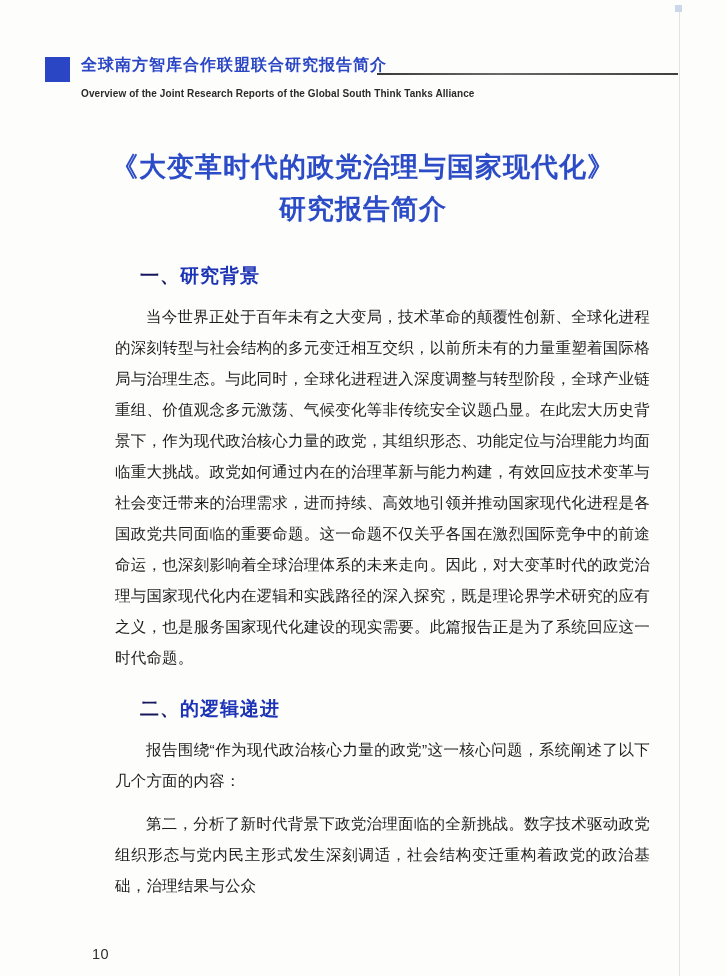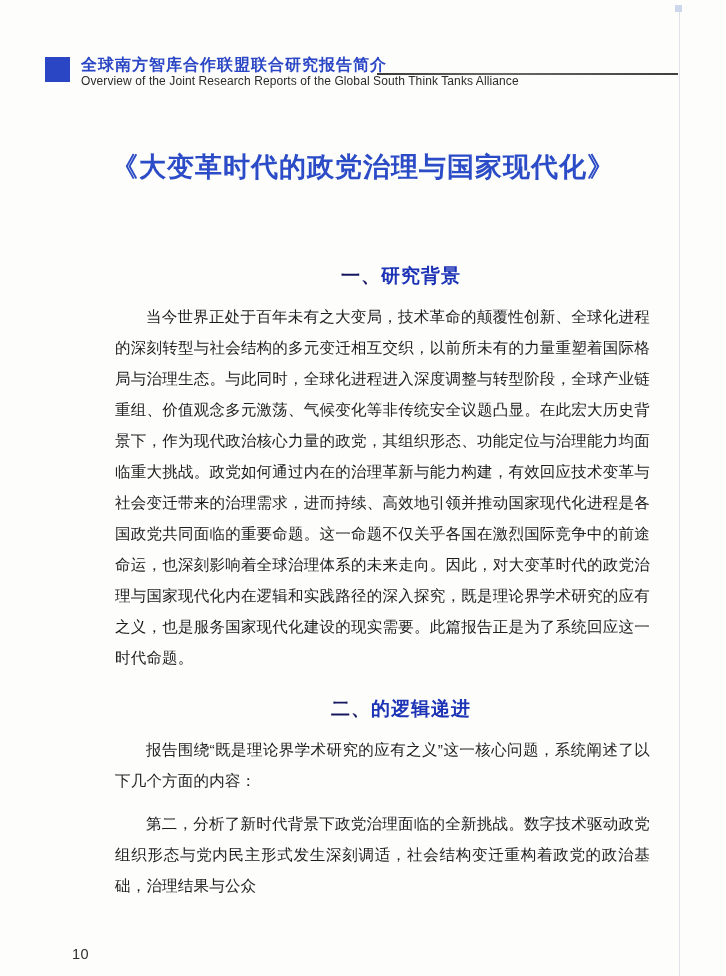--- a/index.html
+++ b/index.html
@@ -14,53 +14,52 @@
   }
   
   .header-block{position:absolute;left:45px;top:55px;display:flex;align-items:flex-start;}
   .header-square{width:25px;height:25px;background:#2a46c5;margin-right:11px;margin-top:2px;}
   .header-texts{display:flex;flex-direction:column;}
   .header-title{
     font-size:16px;font-weight:bold;color:#2a46c5;
     letter-spacing:1px;line-height:19px;white-space:nowrap;
   }
   .header-subtitle{
-    font-size:12px;font-weight:normal;color:#2b2b2b;
-    letter-spacing:.1px;margin-top:0;white-space:nowrap;
+    font-size:10px;font-weight:bold;color:#2b2b2b;
+    letter-spacing:.1px;margin-top:14px;white-space:nowrap;
   }
   .header-rule{
     position:absolute;left:377px;top:73px;width:301px;height:1.6px;
     background:linear-gradient(90deg,#3a3a3a,#6a6a6a 40%,#3f3f3f);
   }
   
   .margin-marker{position:absolute;left:675px;top:5px;width:7px;height:7px;background:#ccd7ec;}
   .page-margin-line{position:absolute;left:679px;top:12px;bottom:0;width:1px;background:#dfe2e6;}
   
   .doc-title{
     position:absolute;top:146px;left:0;width:726px;
     text-align:center;color:#2b4cc6;font-weight:bold;
     font-size:27px;line-height:42px;letter-spacing:1px;
   }
   
   .content{position:absolute;left:103px;top:264px;width:559px;}
   .section-heading{
     margin:0 0 13px 37px;font-size:19px;font-weight:bold;line-height:24px;
     letter-spacing:1px;
-    text-align:center;
   }
   .section-heading .h-num{color:#15155e;}
   .section-heading .h-label{color:#1c33b5;}
   .section-heading.second{margin-top:24px;}
   .body-para{
     margin:12px;font-size:15.5px;line-height:31px;color:#1d1d1f;
     text-align:justify;text-indent:2em;letter-spacing:.2px;
   }
   
   .page-number{
-    position:absolute;left:72px;top:946px;
+    position:absolute;left:92px;top:946px;
     font-size:14.5px;color:#2e2e2e;letter-spacing:.5px;
   }
 </style>
 </head>
 <body>
 
 <div class="page">
 
   <div class="header-block">
     <div class="header-square"></div>
@@ -68,32 +67,33 @@
       <span class="header-title">全球南方智库合作联盟联合研究报告简介</span>
       <span class="header-subtitle">Overview of the Joint Research Reports of the Global South Think Tanks Alliance</span>
     </div>
   </div>
   <div class="header-rule"></div>
   <div class="margin-marker"></div>
   <div class="page-margin-line"></div>
 
   <div class="doc-title">
     <div>《大变革时代的政党治理与国家现代化》</div>
+    <div>研究报告简介</div>
   </div>
 
   <div class="content">
 
     <h2 class="section-heading">
       <span class="h-num">一、</span><span class="h-label">研究背景</span>
     </h2>
     <p class="body-para">当今世界正处于百年未有之大变局，技术革命的颠覆性创新、全球化进程的深刻转型与社会结构的多元变迁相互交织，以前所未有的力量重塑着国际格局与治理生态。与此同时，全球化进程进入深度调整与转型阶段，全球产业链重组、价值观念多元激荡、气候变化等非传统安全议题凸显。在此宏大历史背景下，作为现代政治核心力量的政党，其组织形态、功能定位与治理能力均面临重大挑战。政党如何通过内在的治理革新与能力构建，有效回应技术变革与社会变迁带来的治理需求，进而持续、高效地引领并推动国家现代化进程是各国政党共同面临的重要命题。这一命题不仅关乎各国在激烈国际竞争中的前途命运，也深刻影响着全球治理体系的未来走向。因此，对大变革时代的政党治理与国家现代化内在逻辑和实践路径的深入探究，既是理论界学术研究的应有之义，也是服务国家现代化建设的现实需要。此篇报告正是为了系统回应这一时代命题。</p>
 
     <h2 class="section-heading second">
       <span class="h-num">二、</span><span class="h-label">的逻辑递进</span>
     </h2>
-    <p class="body-para">报告围绕“既是理论界学术研究的应有之义”这一核心问题，系统阐述了以下几个方面的内容：</p>
+    <p class="body-para">报告围绕“作为现代政治核心力量的政党”这一核心问题，系统阐述了以下几个方面的内容：</p>
     <p class="body-para">第二，分析了新时代背景下政党治理面临的全新挑战。数字技术驱动政党组织形态与党内民主形式发生深刻调适，社会结构变迁重构着政党的政治基础，治理结果与公众</p>
 
   </div>
 
   <div class="page-number">10</div>
 
 </div>
 
 </body></html>

